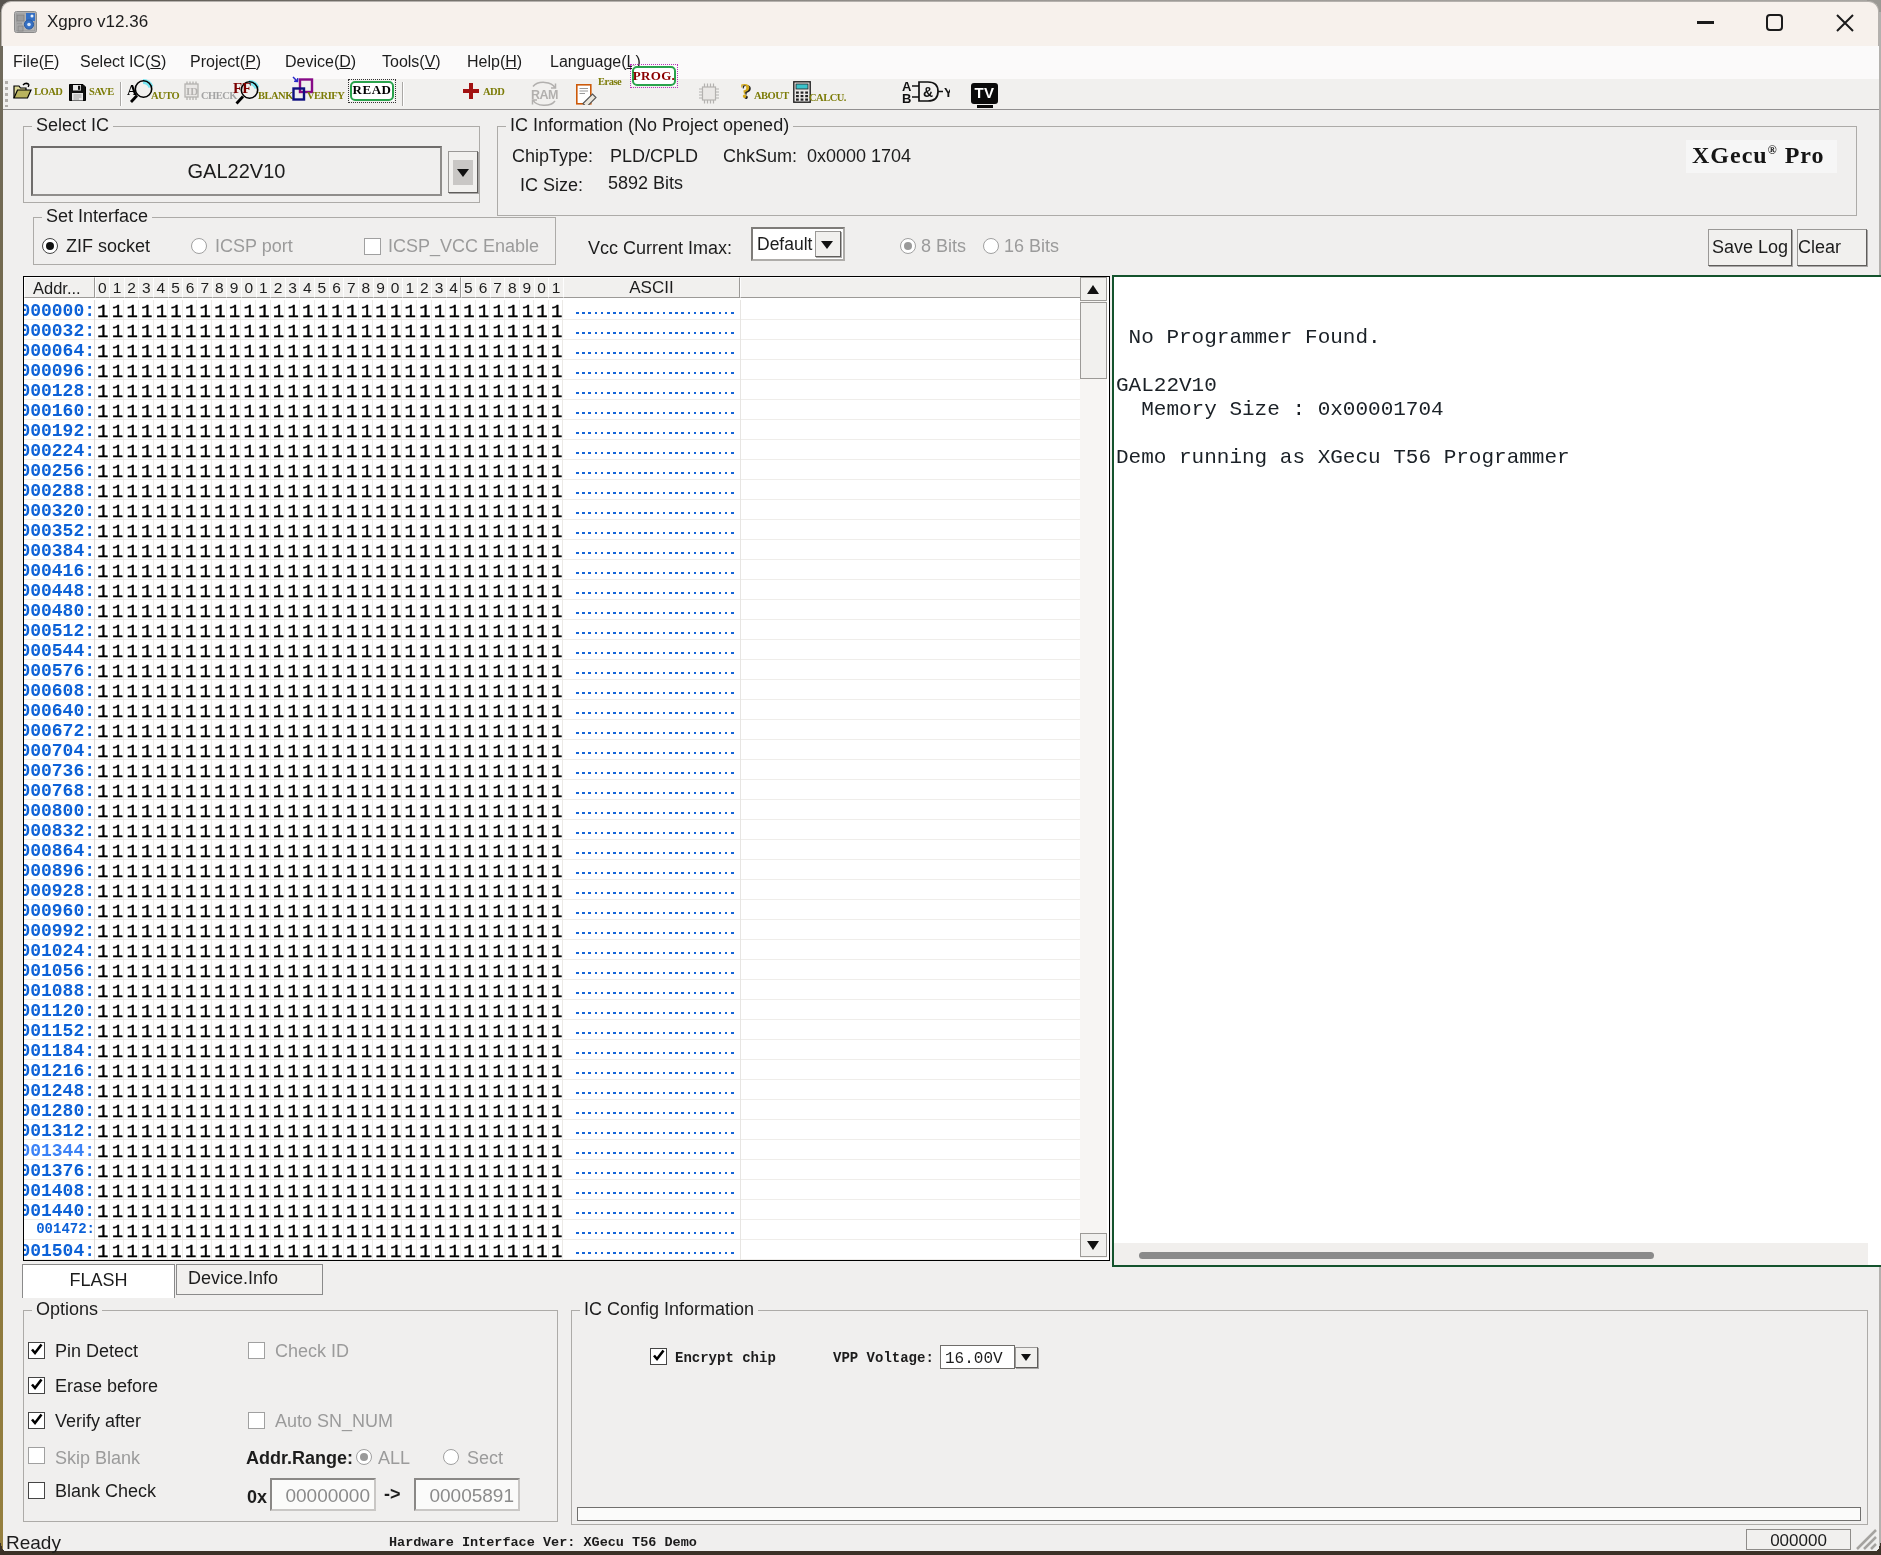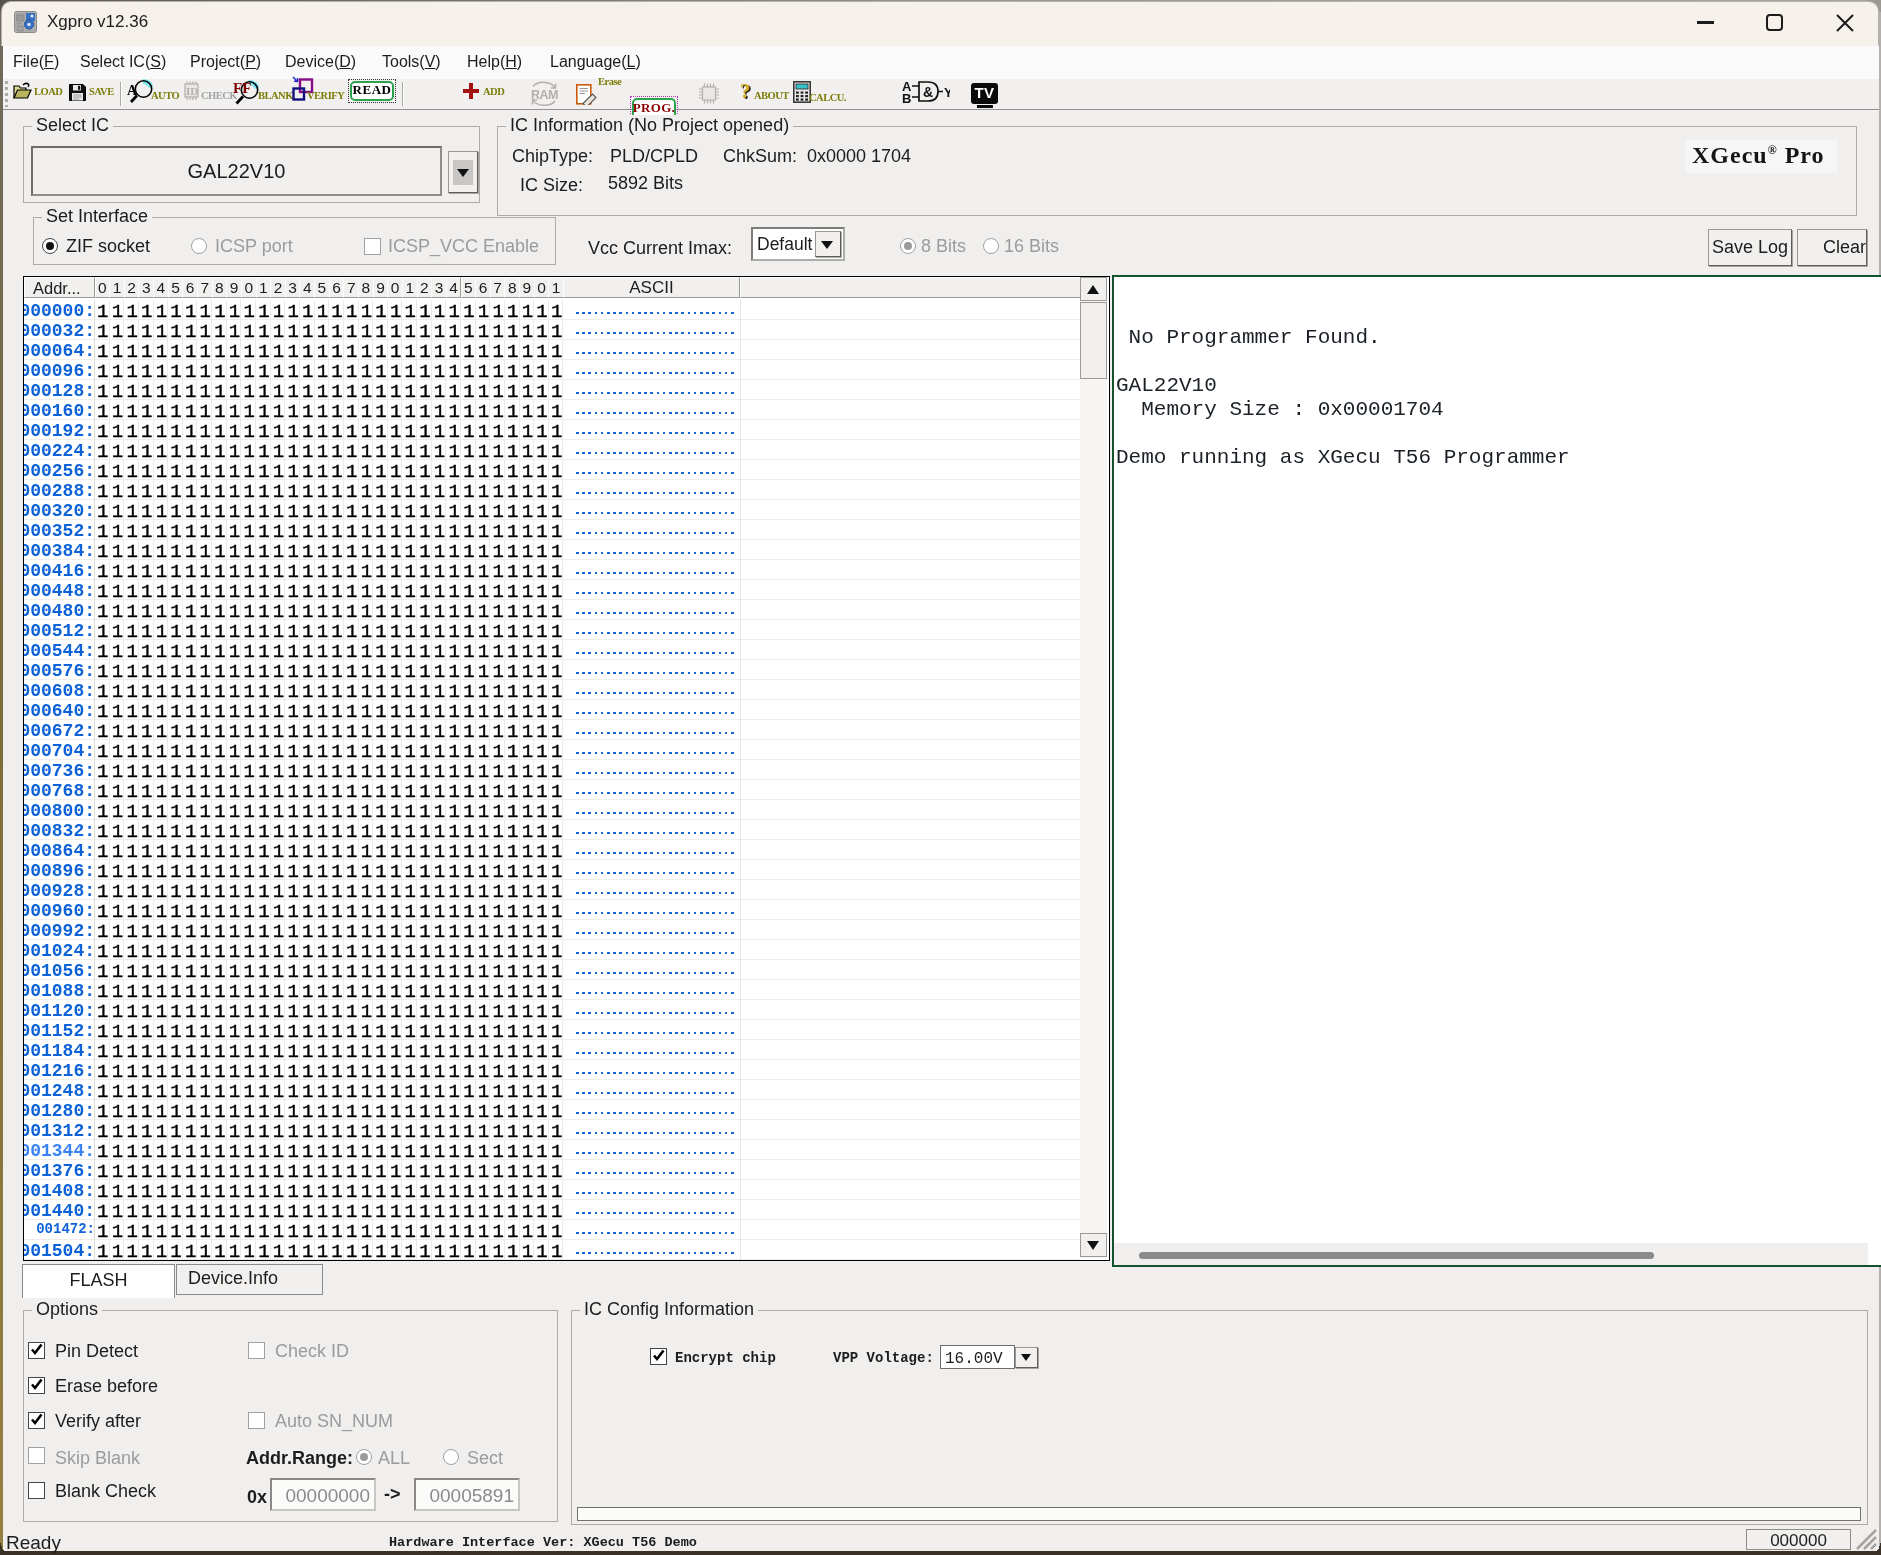--- a/index.html
+++ b/index.html
@@ -111,21 +111,21 @@
 <svg class="ab" style="left:528px;top:81px" width="32" height="26" viewBox="0 0 32 26">
 <text x="3" y="18" font-family="Liberation Sans" font-size="12.5" font-weight="bold" fill="#b2b0ae" letter-spacing="-0.5">RAM</text>
 <path d="M5 5.5 A 12 8 0 0 1 27 7 m0.5 -4.5 v4.5 h-4.5 M27 20 A 12 8 0 0 1 5 19 m-0.5 4.5 v-4.5 h4.5" fill="none" stroke="#b2b0ae" stroke-width="1.5"></path>
 </svg>
 <svg class="ab" style="left:576px;top:84px" width="21" height="21" viewBox="0 0 21 21">
 <rect x="0.8" y="0.8" width="14" height="19" fill="#fff" stroke="#cd5a0a" stroke-width="1.6"></rect>
 <path d="M3.5 4.5 H12 M3.5 7 H12 M3.5 9.5 H9" stroke="#999" stroke-width="1"></path>
 <path d="M7 19.5 L16.5 10 L20 13.5 L10.5 23 Z" fill="#eae6dc" stroke="#555" stroke-width="1.1"></path>
 </svg>
 <div class="tb" style="left:598px;top:76px">Erase</div>
-<div class="ab" style="left:632px;top:98px;width:44px;height:32px;background:#fff;outline:1.5px dotted #bb33bb;outline-offset:1px">
+<div class="ab" style="left:632px;top:66px;width:44px;height:20px;background:#fff;outline:1.5px dotted #bb33bb;outline-offset:1px">
     <div style="position:absolute;inset:0;border:2px solid #2aa34c;border-radius:5px"></div>
 <div style="position:absolute;left:0;width:44px;top:2px;text-align:center;font-family:'Liberation Serif',serif;font-weight:bold;font-size:13px;letter-spacing:0.3px;color:#8b0000">PROG.</div>
   </div>
 <svg class="ab" style="left:698px;top:82px" width="22" height="23" viewBox="0 0 22 23">
 <g stroke="#b4b2b0" stroke-width="1.2" fill="#eae8e6">
 <rect x="4.5" y="5" width="13" height="13"></rect>
 <path d="M6.5 5 V1.5 M9.5 5 V1.5 M12.5 5 V1.5 M15.5 5 V1.5 M6.5 21.5 V18 M9.5 21.5 V18 M12.5 21.5 V18 M15.5 21.5 V18 M4.5 7 H1 M4.5 10 H1 M4.5 13 H1 M4.5 16 H1 M21 7 H17.5 M21 10 H17.5 M21 13 H17.5 M21 16 H17.5"></path>
 </g>
   </svg>
 <div class="ab" style="left:740px;top:79px;font-family:'Liberation Serif',serif;font-weight:bold;font-size:21px;color:#d4aa1a;text-shadow:1.4px 1.4px 0 #222">?</div>
@@ -192,21 +192,21 @@
 <div class="ab lbl" style="left:757px;top:234px;font-size:17.5px">Default</div>
 <div class="ab btn" style="left:815px;top:231px;width:26px;height:26px"></div>
 <div class="ab" style="left:821px;top:241px;width:0;height:0;border:6px solid transparent;border-top:8px solid #111;border-bottom:none"></div>
 <div class="rad dis" style="left:900px;top:238px">
     <span class="dot dis"></span>
   </div>
 <div class="ab lbl gray" style="left:921px;top:236px">8 Bits</div>
 <div class="rad dis" style="left:983px;top:238px"></div>
 <div class="ab lbl gray" style="left:1004px;top:236px">16 Bits</div>
 <div class="ab btn lbl" style="left:1708px;top:229px;width:84px;height:37px;text-align:center;line-height:34px">Save Log</div>
-<div class="ab btn lbl" style="left:1797px;top:229px;width:70px;height:37px;text-align:right;line-height:34px">Clear</div>
+<div class="ab btn lbl" style="left:1797px;top:229px;width:70px;height:37px;text-align:left;line-height:34px">Clear</div>
 <div class="ab" style="left:23px;top:276px;width:1087px;height:985px;border:1px solid #000000;background:#fff;overflow:hidden">
 <div class="ab" style="left:0;top:0;width:70.5px;height:20.5px;background:#f1f0ee;border:1px solid;border-color:#fdfdfd #9c9a97 #9c9a97 #fdfdfd;font-size:16.5px;color:#1c1c1c;line-height:20.5px;padding-left:8px">Addr...</div>
 <div class="ab" style="left:70.5px;top:0;width:15.64px;height:20.5px;background:#f1f0ee;border:1px solid;border-color:#fdfdfd #9c9a97 #9c9a97 #fdfdfd;overflow:hidden;font-size:15.5px;color:#1c1c1c;text-align:center;line-height:20.5px">0</div>
 <div class="ab" style="left:85.14px;top:0;width:15.64px;height:20.5px;background:#f1f0ee;border:1px solid;border-color:#fdfdfd #9c9a97 #9c9a97 #fdfdfd;overflow:hidden;font-size:15.5px;color:#1c1c1c;text-align:center;line-height:20.5px">1</div>
 <div class="ab" style="left:99.78px;top:0;width:15.64px;height:20.5px;background:#f1f0ee;border:1px solid;border-color:#fdfdfd #9c9a97 #9c9a97 #fdfdfd;overflow:hidden;font-size:15.5px;color:#1c1c1c;text-align:center;line-height:20.5px">2</div>
 <div class="ab" style="left:114.42px;top:0;width:15.64px;height:20.5px;background:#f1f0ee;border:1px solid;border-color:#fdfdfd #9c9a97 #9c9a97 #fdfdfd;overflow:hidden;font-size:15.5px;color:#1c1c1c;text-align:center;line-height:20.5px">3</div>
 <div class="ab" style="left:129.06px;top:0;width:15.64px;height:20.5px;background:#f1f0ee;border:1px solid;border-color:#fdfdfd #9c9a97 #9c9a97 #fdfdfd;overflow:hidden;font-size:15.5px;color:#1c1c1c;text-align:center;line-height:20.5px">4</div>
 <div class="ab" style="left:143.7px;top:0;width:15.64px;height:20.5px;background:#f1f0ee;border:1px solid;border-color:#fdfdfd #9c9a97 #9c9a97 #fdfdfd;overflow:hidden;font-size:15.5px;color:#1c1c1c;text-align:center;line-height:20.5px">5</div>
 <div class="ab" style="left:158.34px;top:0;width:15.64px;height:20.5px;background:#f1f0ee;border:1px solid;border-color:#fdfdfd #9c9a97 #9c9a97 #fdfdfd;overflow:hidden;font-size:15.5px;color:#1c1c1c;text-align:center;line-height:20.5px">6</div>
 <div class="ab" style="left:172.98000000000002px;top:0;width:15.64px;height:20.5px;background:#f1f0ee;border:1px solid;border-color:#fdfdfd #9c9a97 #9c9a97 #fdfdfd;overflow:hidden;font-size:15.5px;color:#1c1c1c;text-align:center;line-height:20.5px">7</div>

